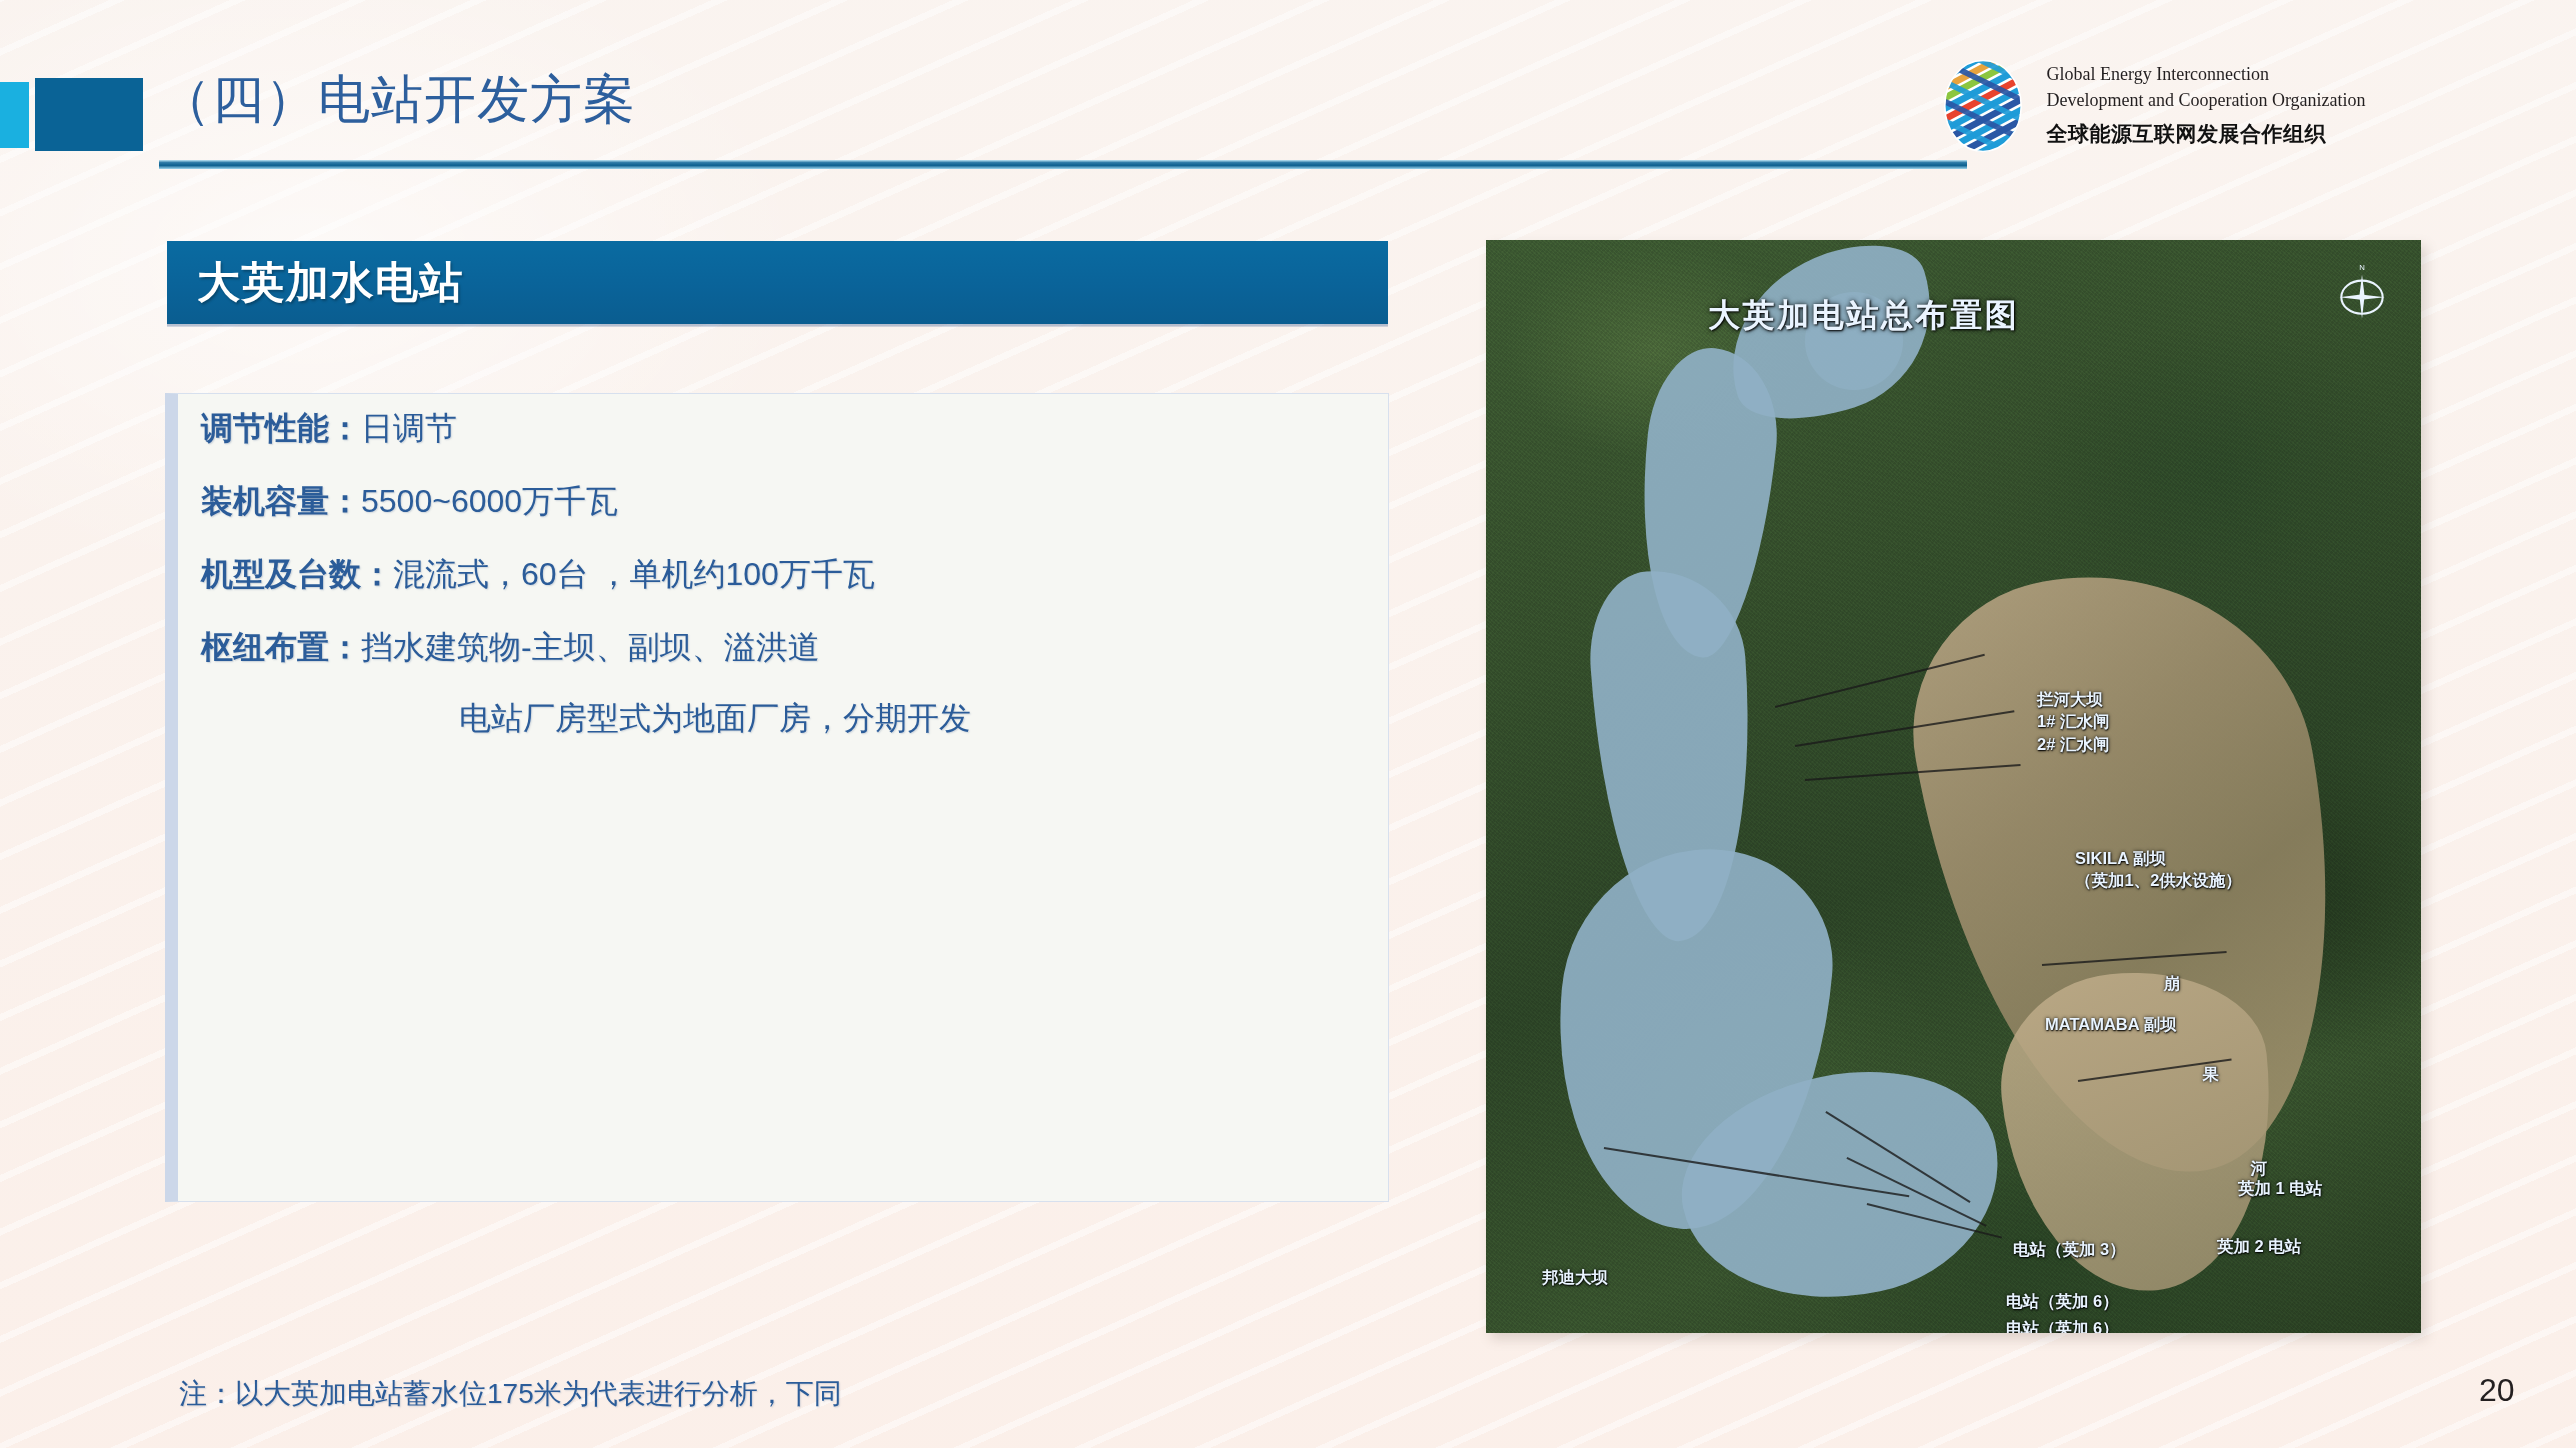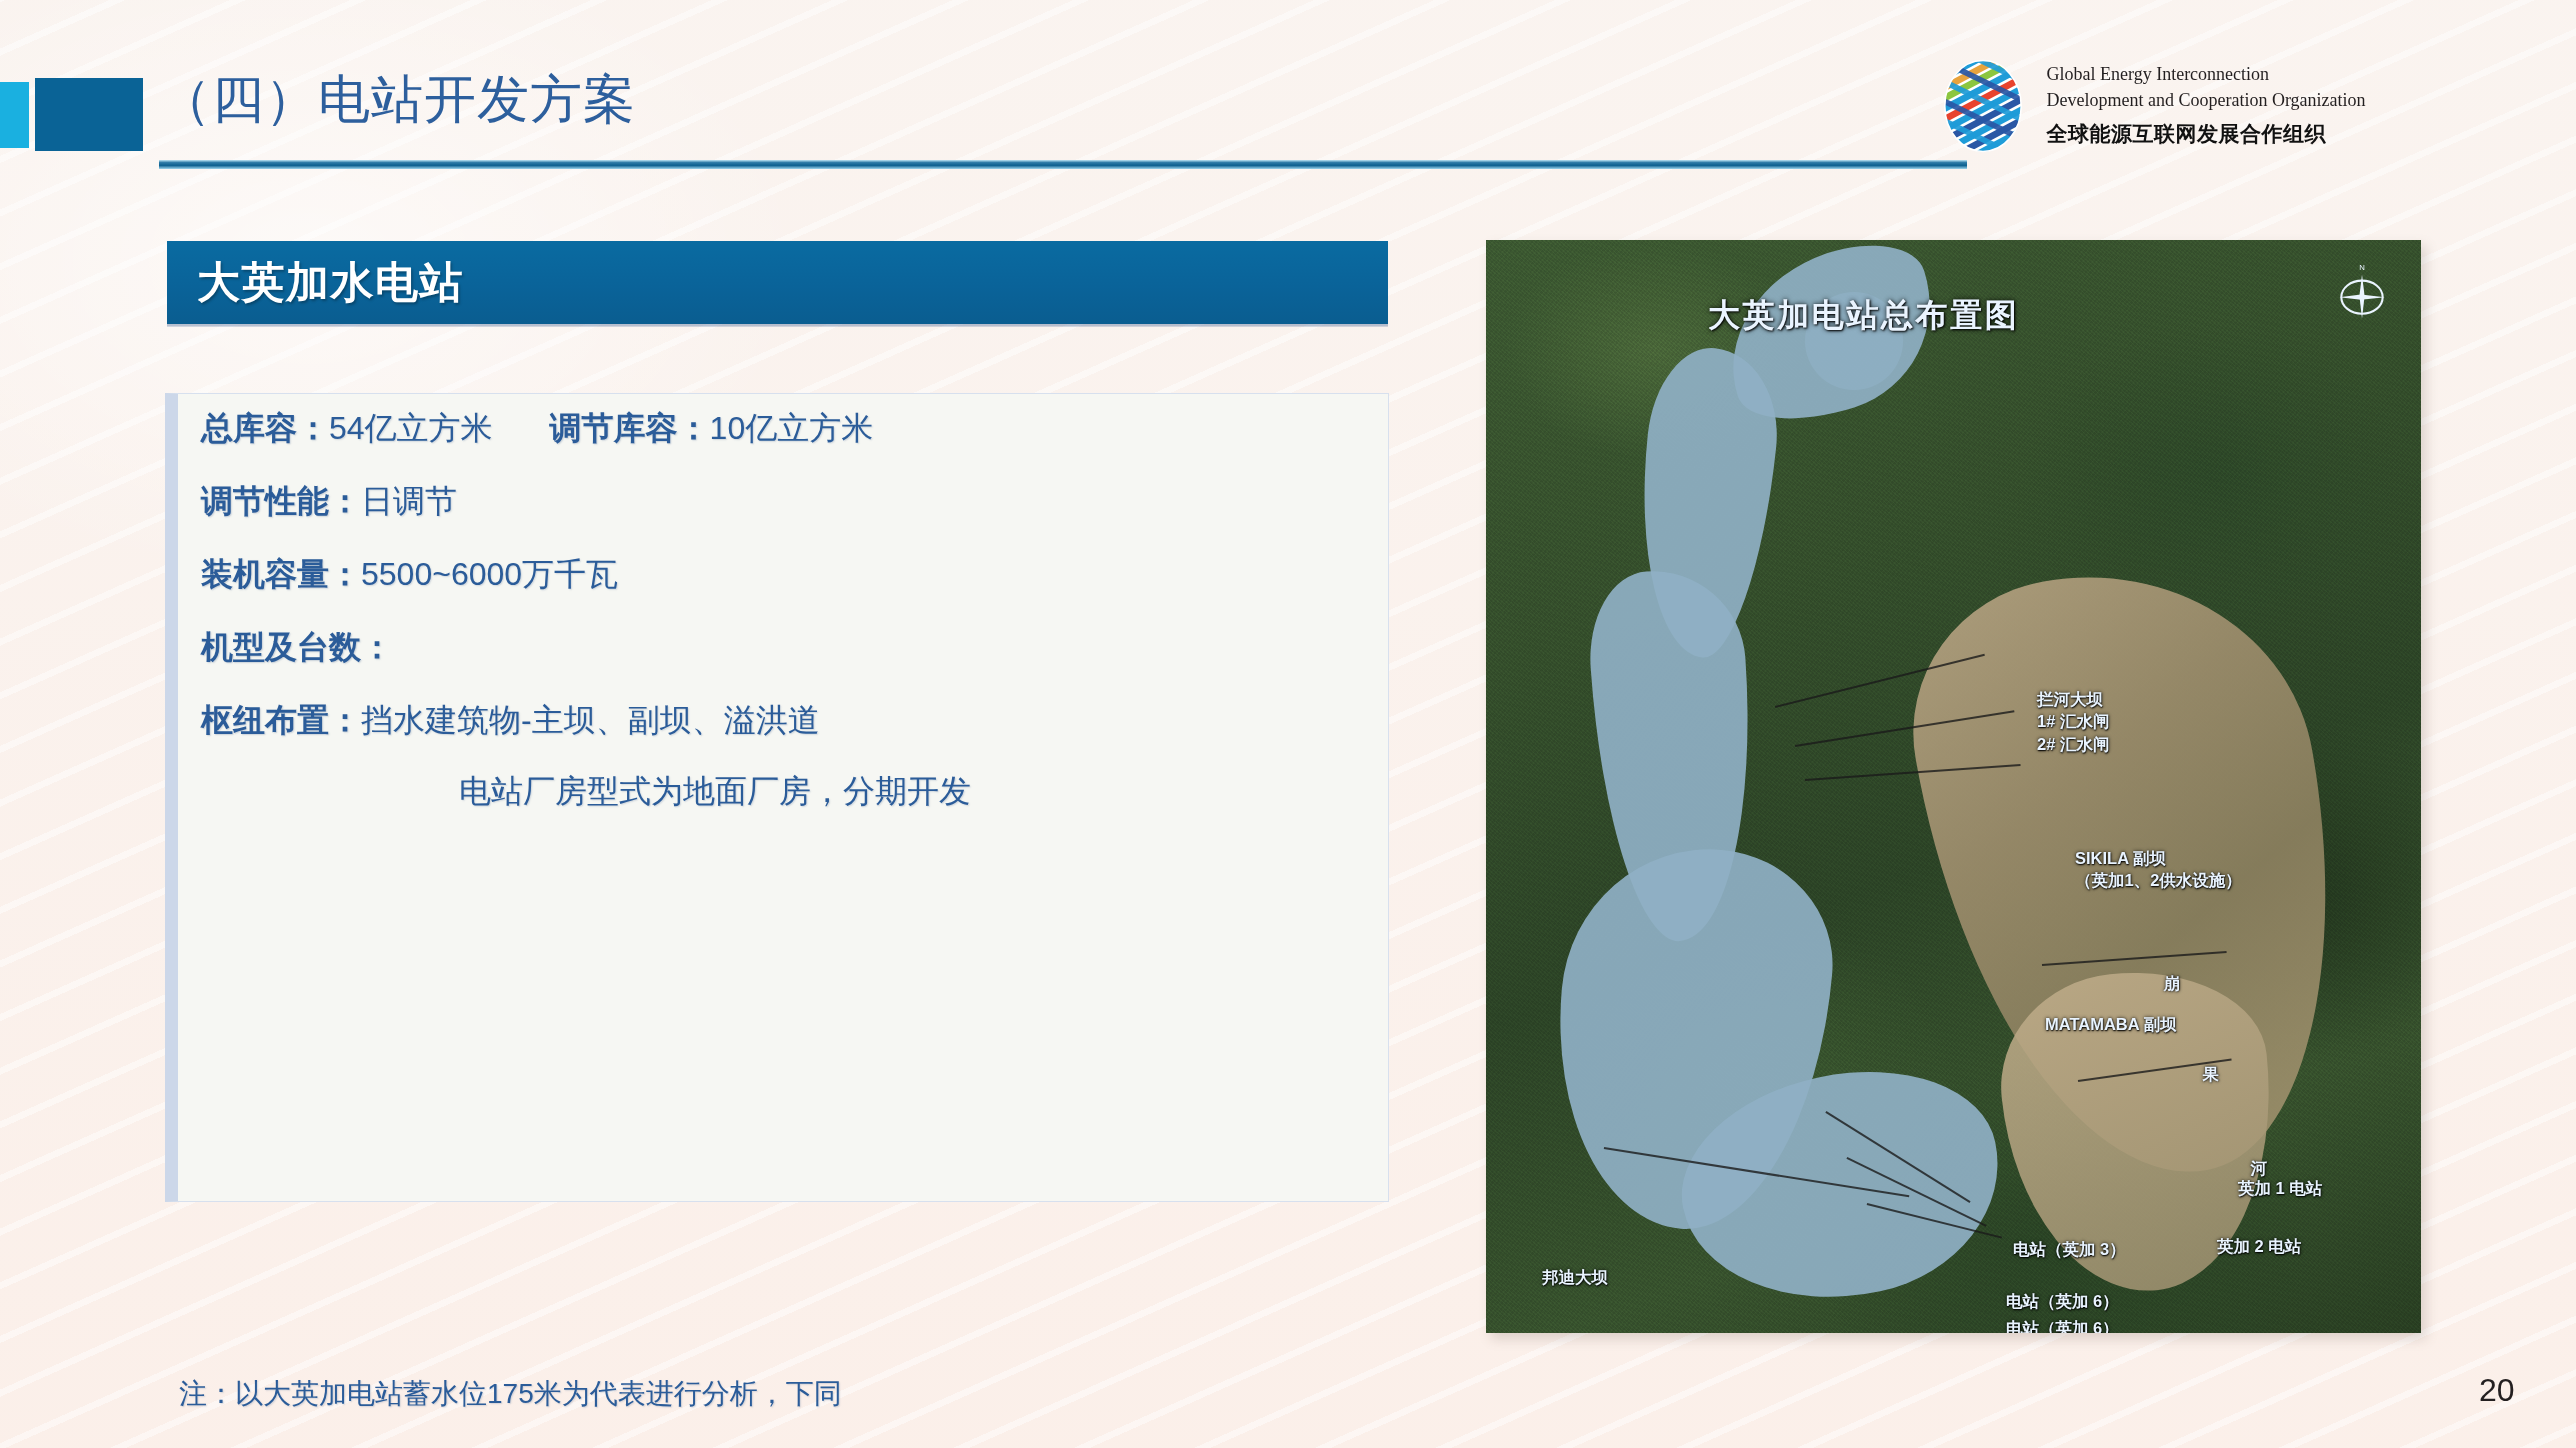--- a/index.html
+++ b/index.html
@@ -202,39 +202,34 @@
 </div>
 
 <div class="banner">
   <div class="banner-text">大英加水电站</div>
 </div>
 
 <div class="panel"></div>
 <div class="panel-inner">
 
 
-  <div class="row">
-    <span class="lbl">总库容：</span>
-    <span class="val"> 54亿立方米</span>
-    <span class="lbl col2">调节库容：</span>
-    <span class="val"> 10亿立方米</span>
-  </div>
 
   <div class="row">
     <span class="lbl">调节性能：</span>
     <span class="val">日调节</span>
   </div>
 
   <div class="row">
     <span class="lbl">装机容量：</span>
     <span class="val"> 5500~6000万千瓦</span>
   </div>
 
   <div class="row">
     <span class="lbl">机型及台数：</span>
+    <span class="val">混流式，60台 ，单机约100万千瓦</span>
   </div>
 
   <div class="row r-tight">
     <span class="lbl">枢纽布置：</span>
     <span class="val">挡水建筑物-主坝、副坝、溢洪道</span>
   </div>
 
 
   <div class="row indent">
     <span class="val">电站厂房型式为地面厂房，分期开发</span>

